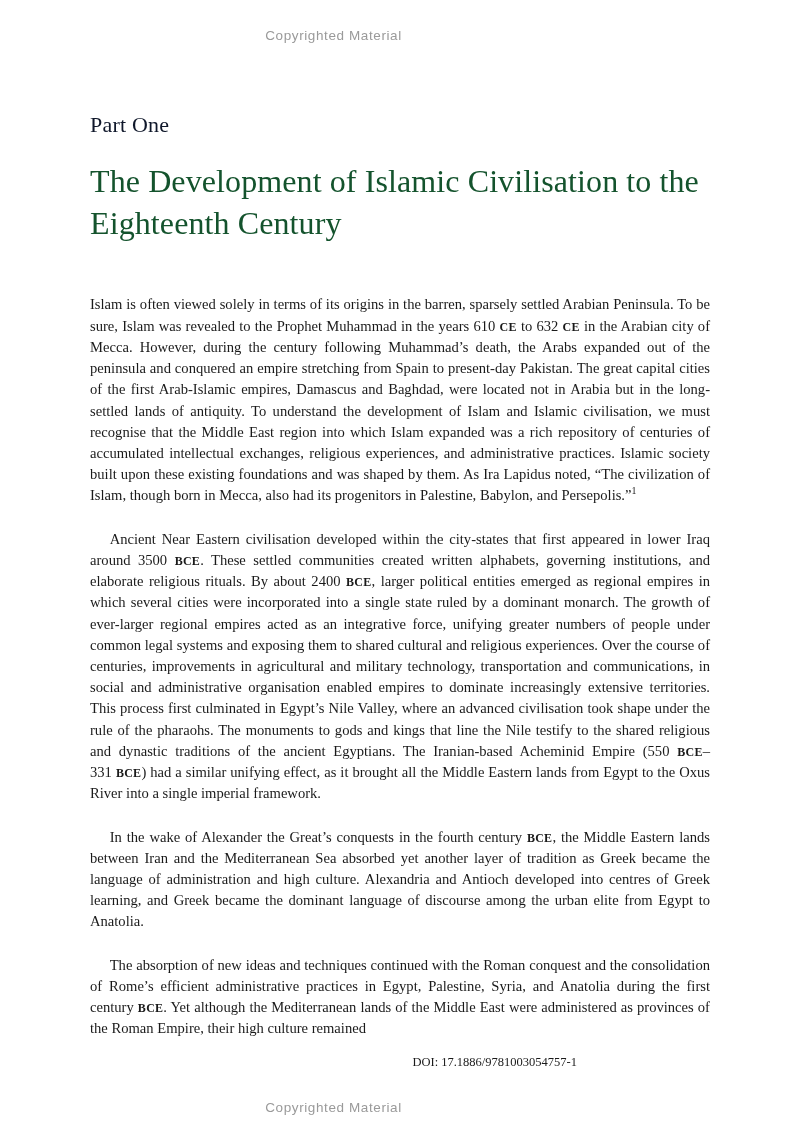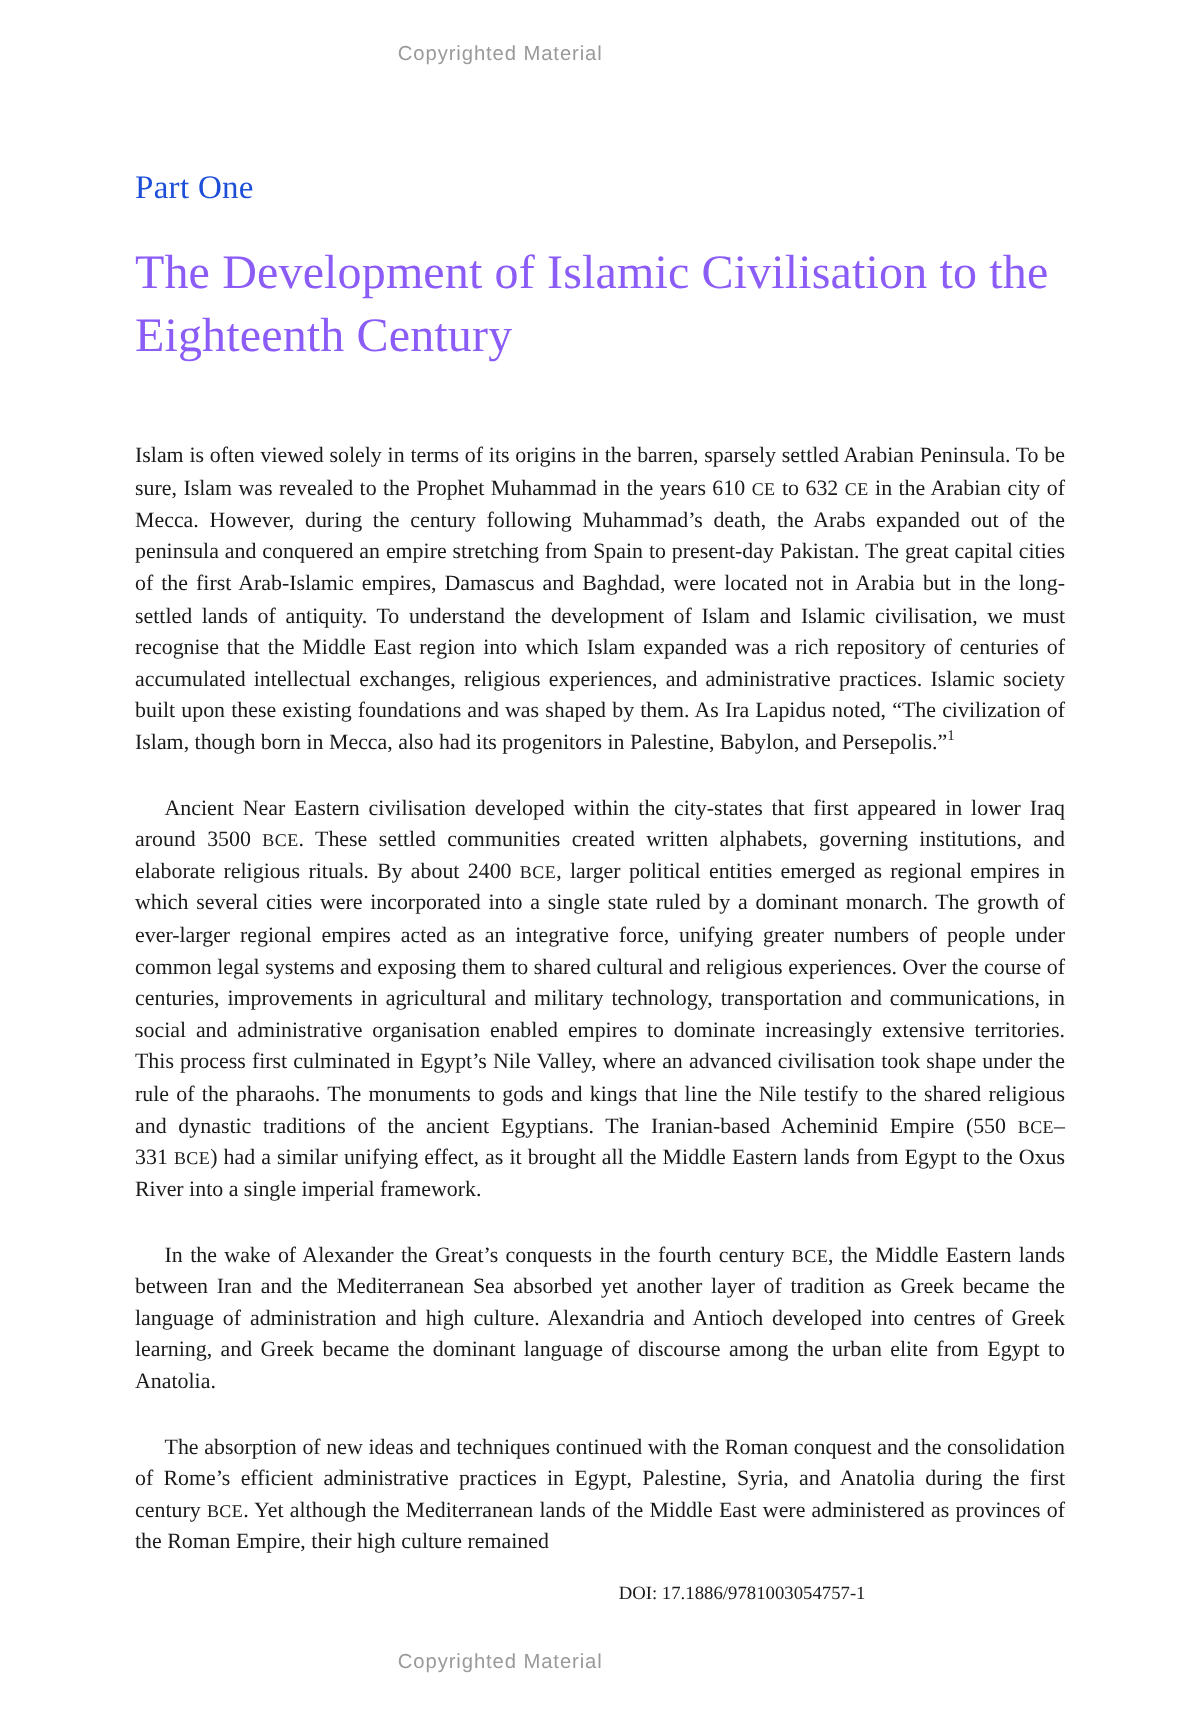--- a/index.html
+++ b/index.html
@@ -39,47 +39,48 @@
     left: 90px;
     top: 112px;
     width: 620px;
   }
 
   .part-label {
     font-size: 22px;
     font-weight: normal;
     letter-spacing: 0.2px;
     margin: 0 0 22px 0;
-    color: #1d4ed8;
+    color: #0f172a;
   }
 
   .chapter-title {
     font-size: 32px;
     line-height: 1.32;
     font-weight: normal;
     margin: 0 0 50px 0;
-    color: #8b5cf6;
+    color: #14532d;
     letter-spacing: 0.1px;
   }
 
   p.body-text {
     font-size: 14.6px;
     line-height: 1.455;
     text-align: justify;
     margin: 0;
     color: #1a1a1a;
     hyphens: none;
   }
   p.body-text.indent {
     text-indent: 1.35em;
     margin-top: 22px;
   }
   .sc {
     font-size: 0.82em;
     letter-spacing: 0.3px;
+    font-weight: bold;
   }
   sup {
     font-size: 0.68em;
     vertical-align: super;
     line-height: 0;
   }
 
   .doi {
     position: absolute;
     left: 90px;

